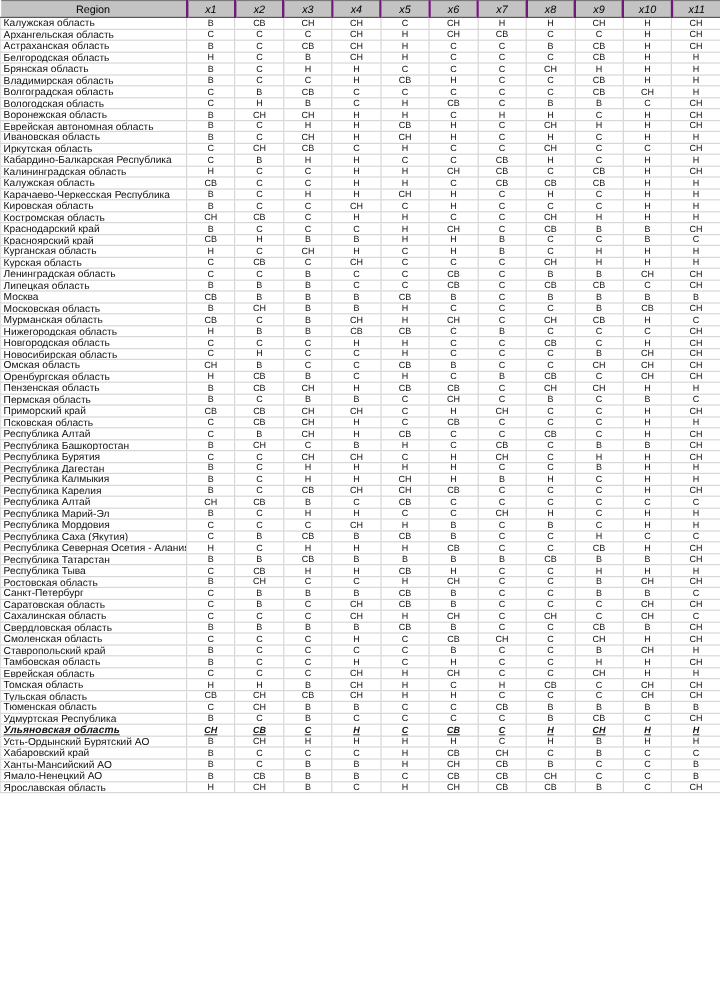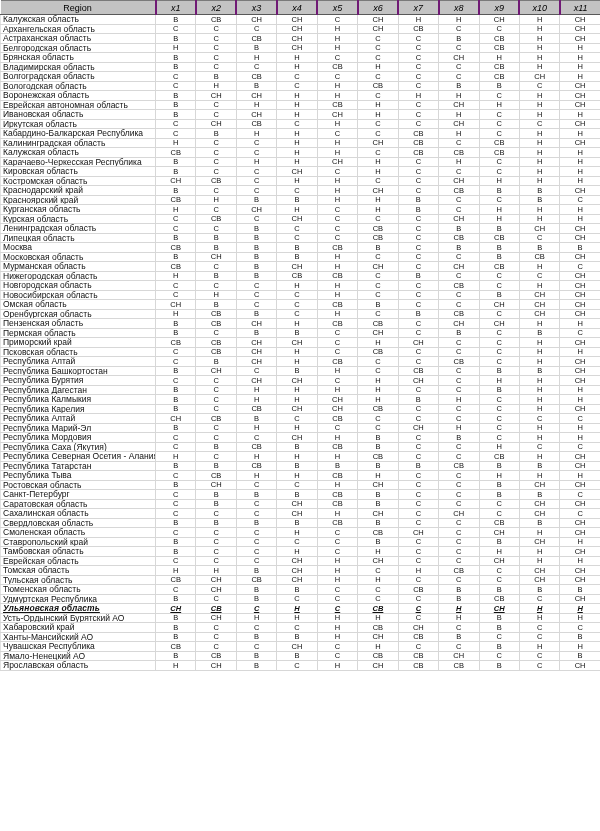--- a/index.html
+++ b/index.html
@@ -997,34 +997,20 @@
         <td>В</td>
         <td>Н</td>
         <td>СН</td>
         <td>СВ</td>
         <td>В</td>
         <td>С</td>
         <td>С</td>
         <td>В</td>
       </tr>
       <tr>
-        <td class="region">Чувашская Республика</td>
-        <td>СВ</td>
-        <td>С</td>
-        <td>С</td>
-        <td>СН</td>
-        <td>С</td>
-        <td>Н</td>
-        <td>С</td>
-        <td>С</td>
-        <td>В</td>
-        <td>Н</td>
-        <td>Н</td>
-      </tr>
-      <tr>
         <td class="region">Ямало-Ненецкий АО</td>
         <td>В</td>
         <td>СВ</td>
         <td>В</td>
         <td>В</td>
         <td>С</td>
         <td>СВ</td>
         <td>СВ</td>
         <td>СН</td>
         <td>С</td>

